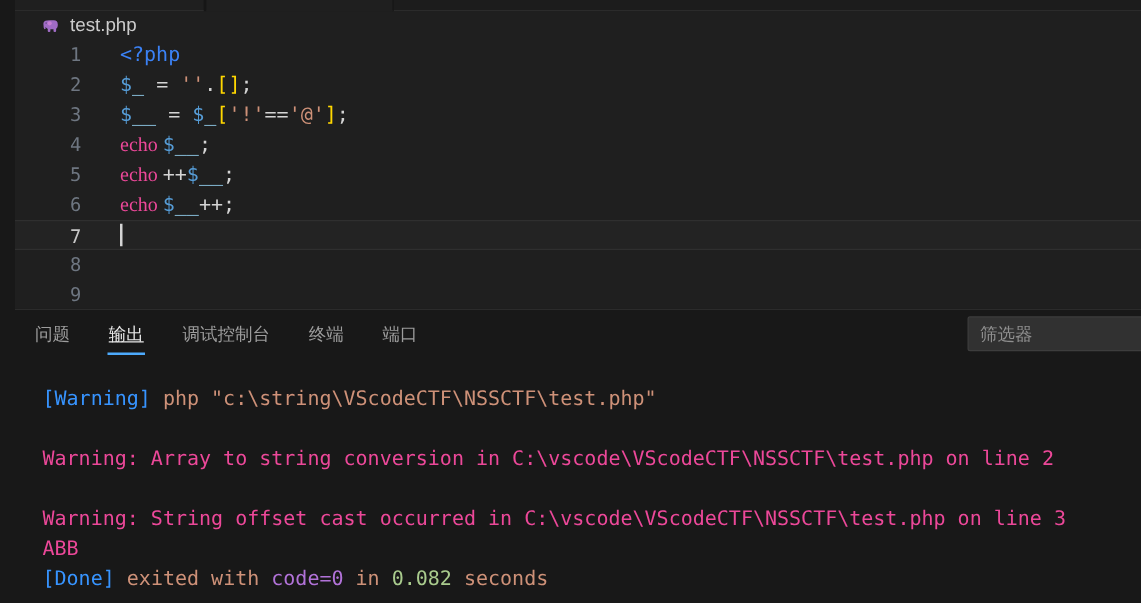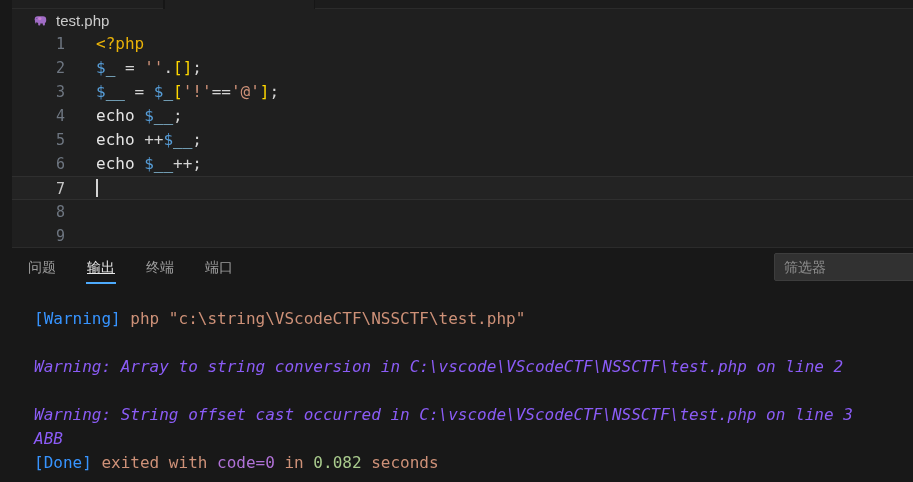--- a/index.html
+++ b/index.html
@@ -30,27 +30,27 @@
     height:215px; background:#1f1f1f; overflow:hidden;
     font-family:"DejaVu Sans Mono", monospace; font-size:16px;
   }
   .row { display:flex; height:24px; line-height:24px; }
   .row.active { background:#232323; border-top:1px solid #2f2f2f; border-bottom:1px solid #2f2f2f; }
   .row.active .code { line-height:22px; }
   .ln { width:53px; text-align:right; color:#6e7681; flex:none; font-size:15px; }
   .row.active .ln { color:#c6c6c6; }
   .code { margin-left:31px; white-space:pre; color:#d4d4d4; }
   .cursor { display:inline-block; width:2px; height:18px; background:#d4d4d4; vertical-align:-4px; }
-  .tk-phptag { color:#eab308; }
+  .tk-phptag { color:#3b82f6; }
   .tk-dollar { color:#569cd6; }
   .tk-var    { color:#9cdcfe; }
   .tk-op     { color:#d4d4d4; }
   .tk-str    { color:#ce9178; }
   .tk-bracket{ color:#ffd700; }
-  .tk-kw     { color:#e5e5e5; }
+  .tk-kw     { color:#ec4899;font-family:Liberation Serif, serif; }
   
   .panel { height:235px; background:#181818; border-top:1px solid #2b2b2b; }
   .panel-header { position:relative; height:40px; display:flex; align-items:center; padding-left:15px; gap:29px; }
   .ptab {
     font-size:14px; color:#9d9d9d; cursor:pointer; background:none; border:none;
     padding:7px 1px 5px 1px; border-bottom:2px solid transparent;
     font-family:"Liberation Sans", sans-serif;
   }
   .ptab.active { color:#e7e7e7; border-bottom-color:#4daafc;text-decoration:underline; }
   .filter {
@@ -62,21 +62,21 @@
   .filter::placeholder { color:#8f8f8f; opacity:1; }
   
   .output {
     height:194px; padding:19px 0 0 22px; overflow:hidden;
     font-family:"DejaVu Sans Mono", monospace; font-size:16px; line-height:24px;
     color:#d6d6d6;
   }
   .oline { height:24px; white-space:pre; }
   .tk-info    { color:#3794ff; }
   .tk-cmd     { color:#ce9178; }
-  .tk-plain   { color:#8b5cf6;font-style:italic; }
+  .tk-plain   { color:#ec4899; }
   .tk-npurple { color:#b172d8; }
   .tk-ngreen  { color:#a9cb8d; }
 </style>
 </head>
 <body>
 
 <div class="app">
 
   <div class="tabstrip">
     <div class="strip-border"></div>
@@ -140,20 +140,21 @@
           <div class="code"></div>
         </div>
       </div>
   </div>
 
   <div class="panel">
     <div class="panel-header">
       <div style="display:flex; gap:29px; align-items:center;">
           <button class="ptab">问题</button>
           <button class="ptab active">输出</button>
+          <button class="ptab">调试控制台</button>
           <button class="ptab">终端</button>
           <button class="ptab">端口</button>
         </div>
       <input class="filter" type="text" placeholder="筛选器" style="">
     </div>
     <div class="output">
         <div class="oline"><span class="tk-info">[Warning] </span><span class="tk-cmd">php "c:\string\VScodeCTF\NSSCTF\test.php"</span></div>
         <div class="oline"></div>
         <div class="oline"><span class="tk-plain">Warning: Array to string conversion in C:\vscode\VScodeCTF\NSSCTF\test.php on line 2</span></div>
         <div class="oline"></div>

